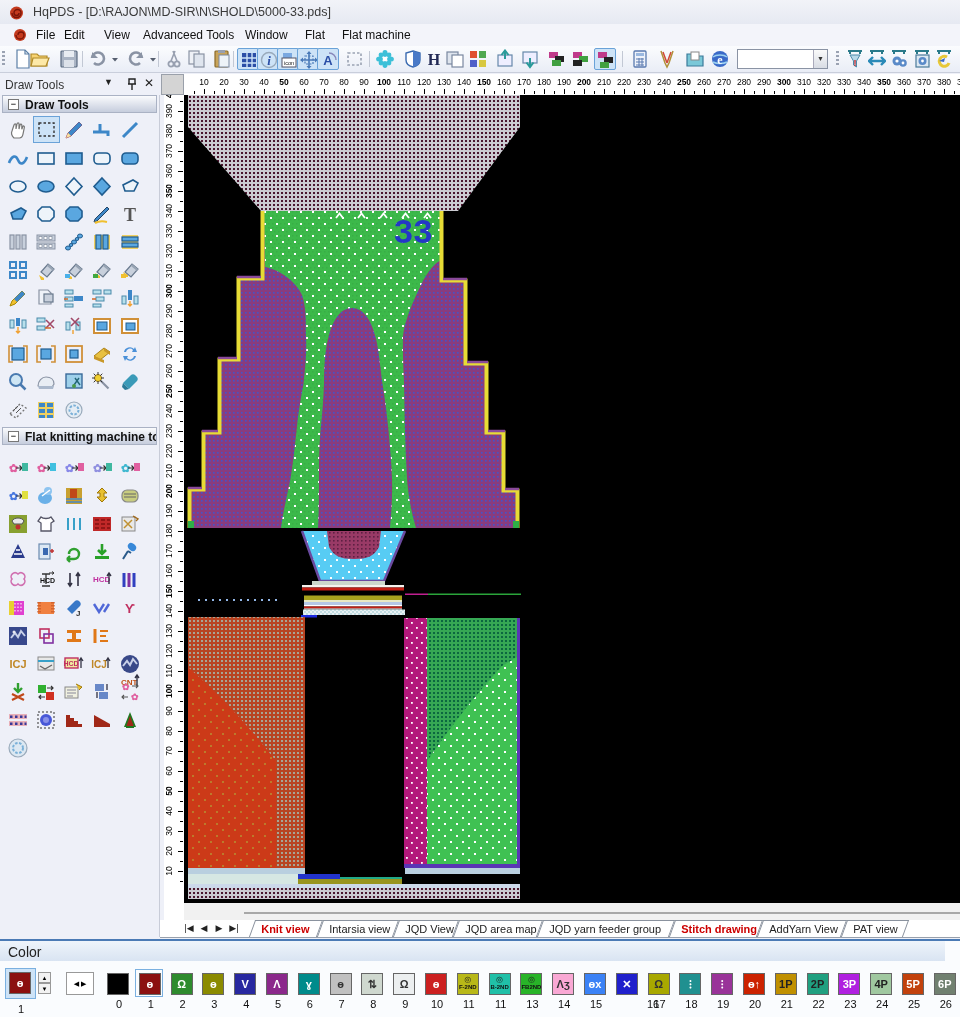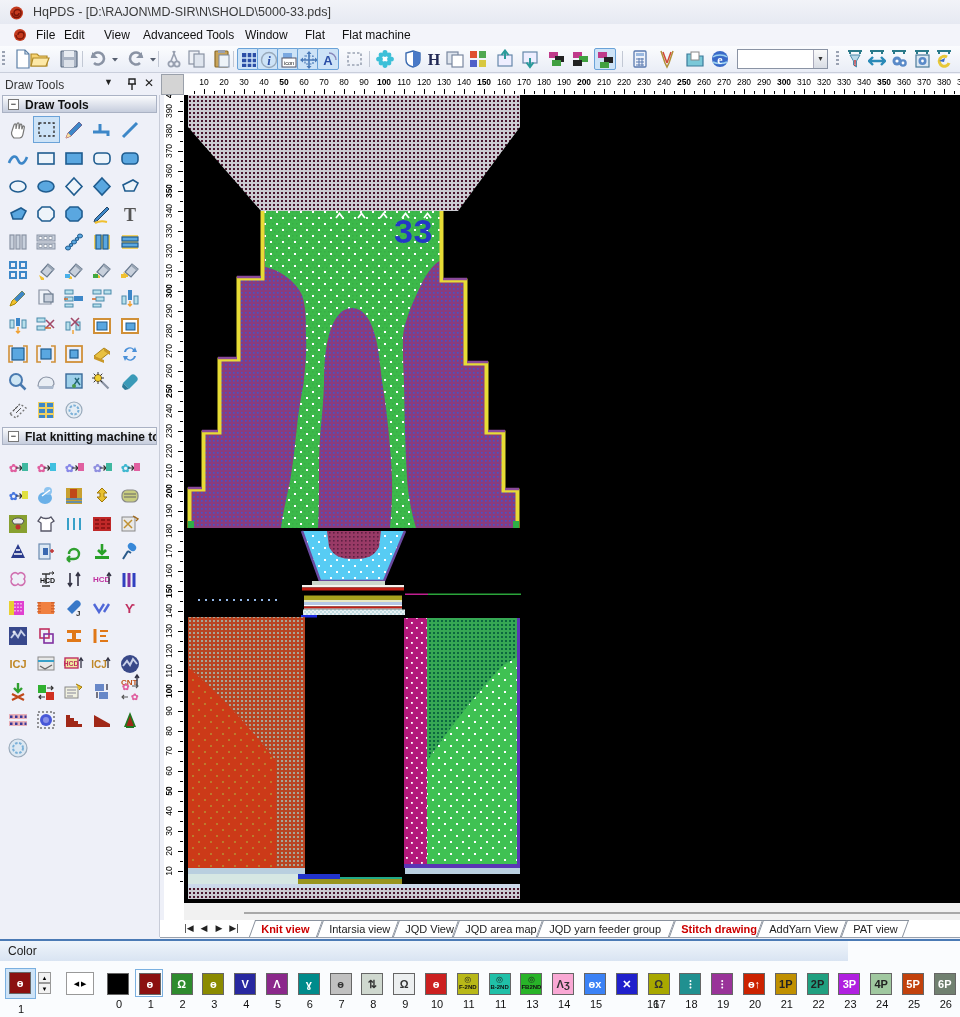--- a/index.html
+++ b/index.html
@@ -31,21 +31,21 @@
 #hscroll{left:184px;top:903px;width:776px;height:17px;background:#f1f1f1;}#vrend{left:164px;top:903px;width:20px;height:17px;background:#fff;}
 #hscroll .thumb{position:absolute;left:60px;top:9px;width:716px;height:2px;background:#a8a8a8;}
 
 #tabs{left:160px;top:920px;width:800px;height:18px;background:#fff;font-size:11px;border-bottom:1px solid #98a0ac;}
 .tnav{position:absolute;top:1px;width:14px;height:15px;color:#222;font-size:9px;text-align:center;line-height:15px;}
 .tab{position:absolute;top:0px;height:17px;border:1px solid #8a929e;border-bottom:none;background:#fff;transform:skewX(-20deg);}
 .tab span{display:block;transform:skewX(20deg);padding:2px 8px 0 8px;color:#222;white-space:nowrap;}
 .tab.red span{color:#cc0000;font-weight:bold;}
 
 #cpanel{left:0;top:939px;width:960px;height:78px;background:#fafcfe;border-top:2px solid #4a7ab5;}
-#chead{position:absolute;left:0;top:0;width:848px;height:20px;background:linear-gradient(#eef4fb,#d9e4f2);font-size:12px;color:#222;}
+#chead{position:absolute;left:0;top:0;width:945px;height:20px;background:linear-gradient(#eef4fb,#d9e4f2);font-size:14px;color:#222;}
 #chead span{position:absolute;left:8px;top:3px;}
 .sw{position:absolute;top:32px;width:22px;height:22px;border:1px solid #666;}
 .swl{position:absolute;top:57px;font-size:11px;color:#111;width:24px;text-align:center;}
 .sw .g{position:absolute;left:0;top:0;width:100%;height:100%;color:#fff;font-size:11px;font-weight:bold;text-align:center;line-height:20px;}
 </style></head><body>
 <div id="app">
 
   <div id="title" class="abs">
     <svg class="abs" style="left:8px;top:4px" width="17" height="17" viewBox="0 0 17 17">
         <circle cx="8.5" cy="9" r="6.5" fill="#c43a1e"></circle>

